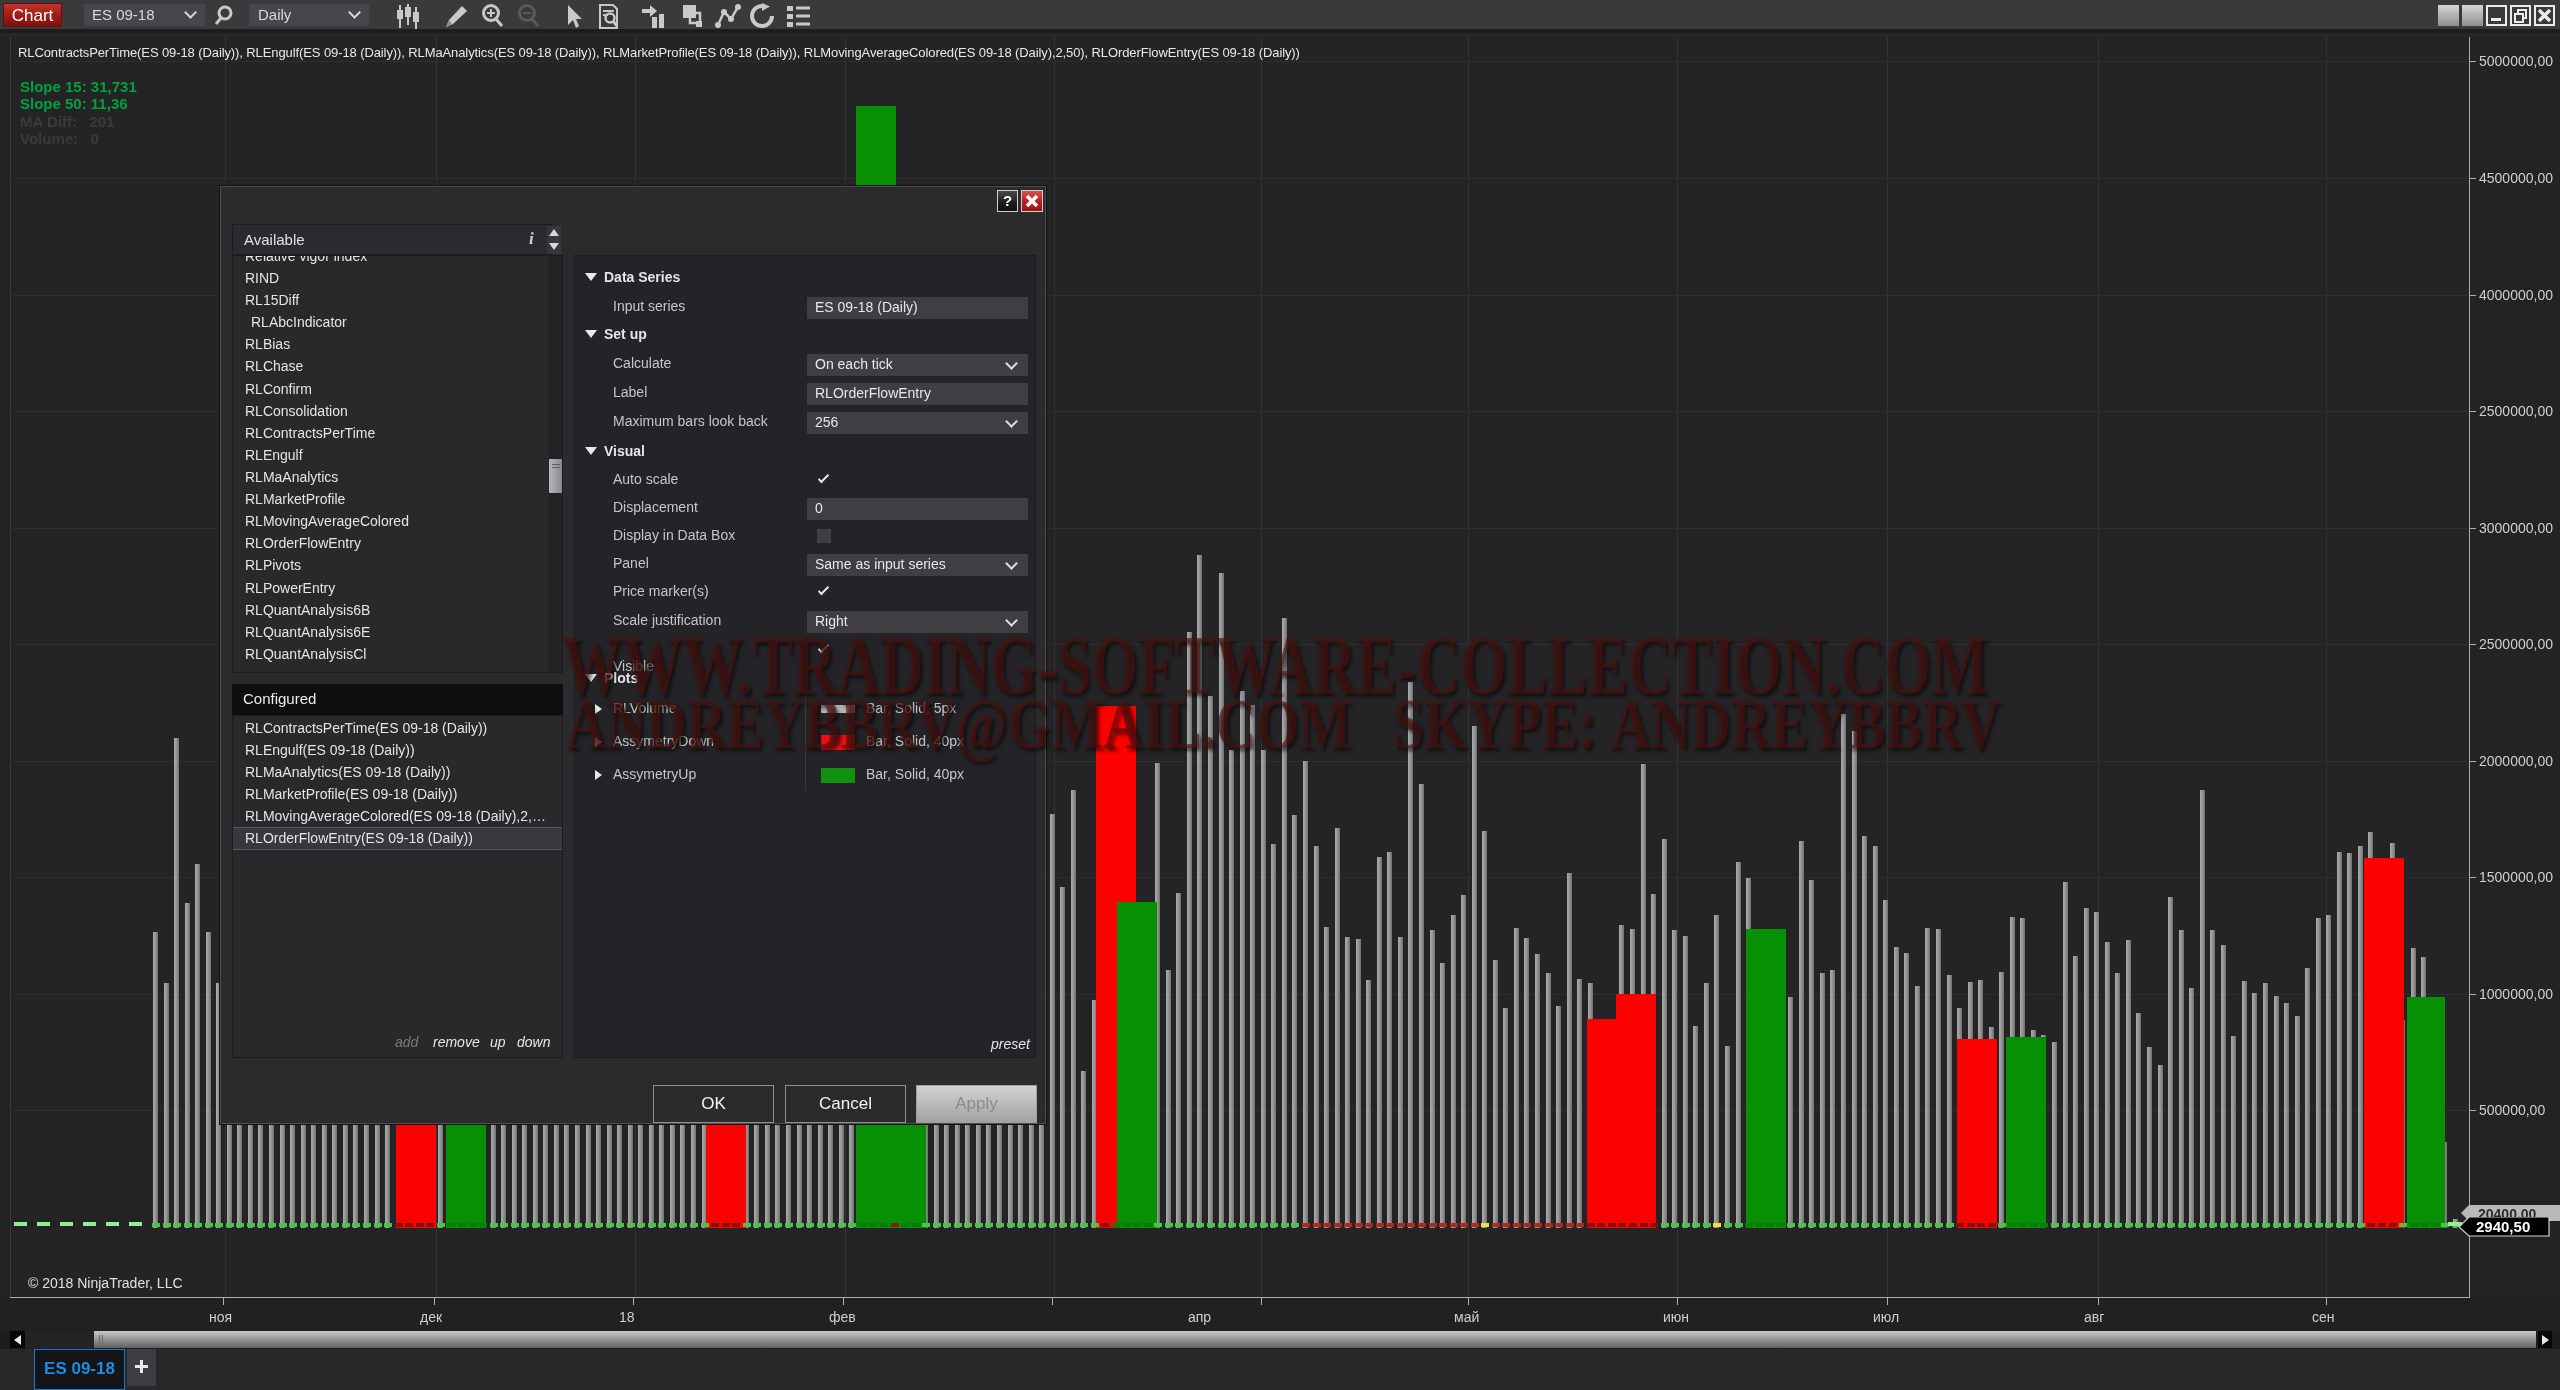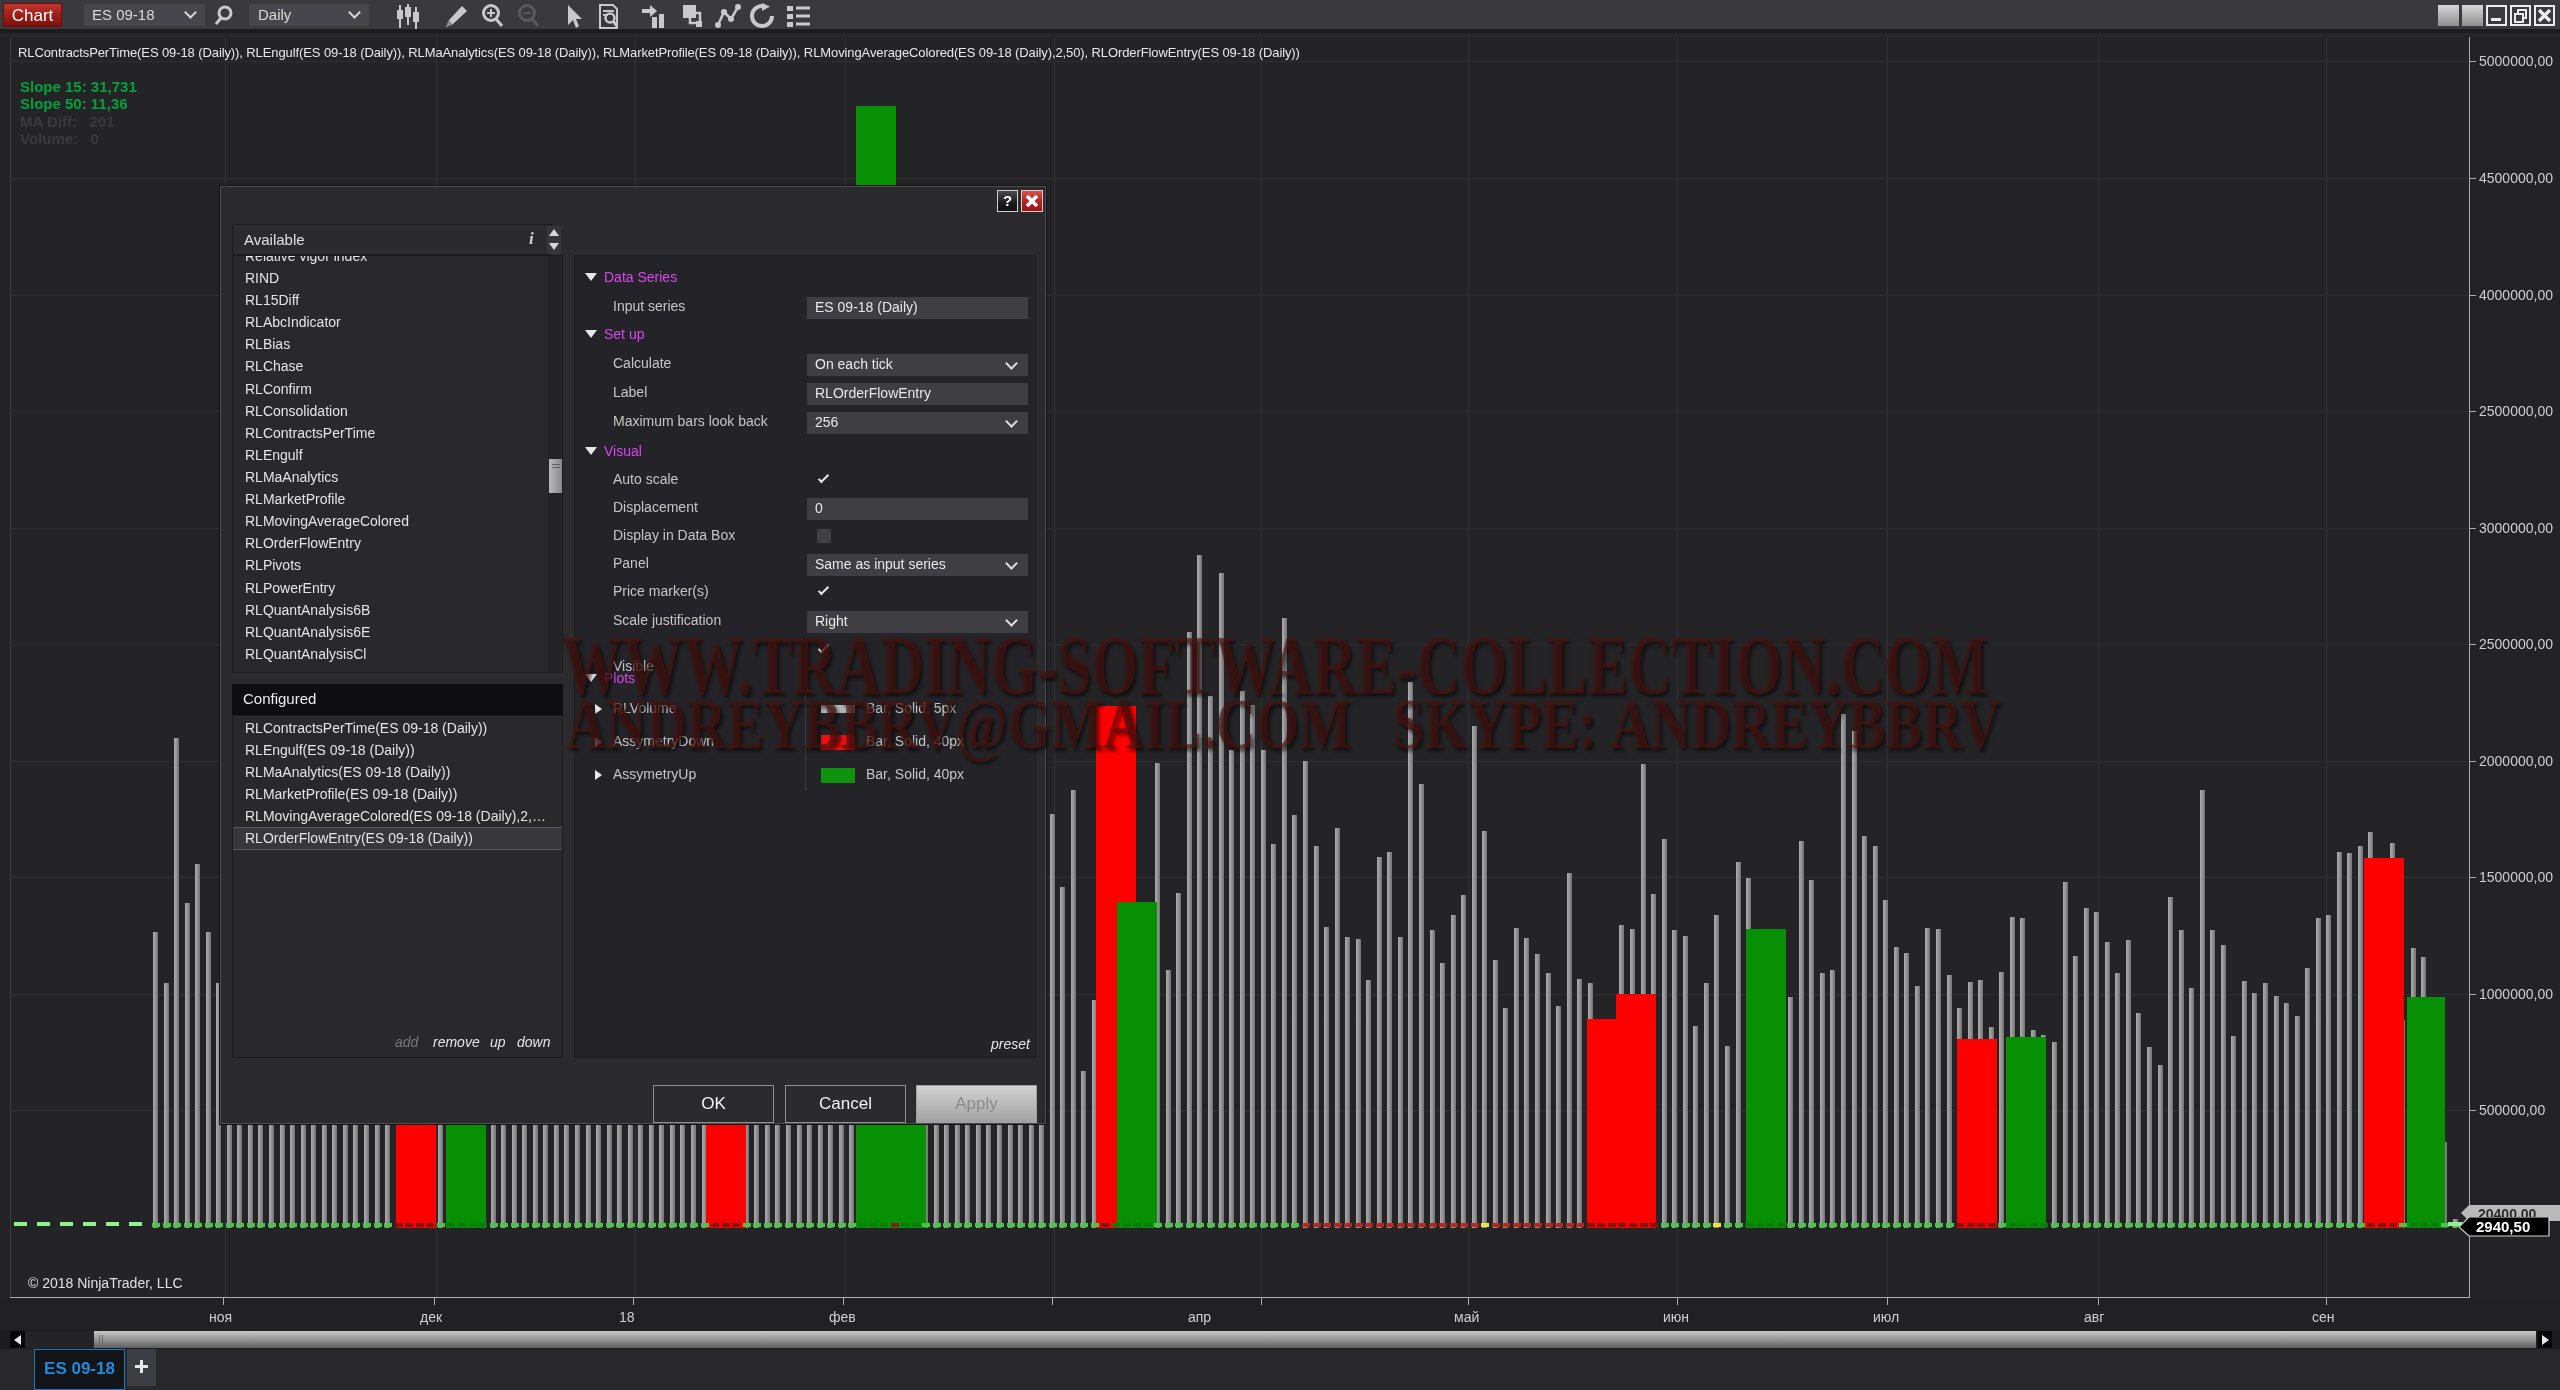--- a/index.html
+++ b/index.html
@@ -28,21 +28,21 @@
 .ptick{position:absolute;left:0;width:6px;height:1px;background:#aeaeae;}
 
 #dlg{position:absolute;left:220px;top:186px;width:826px;height:938px;background:#2b2b2e;
  border:1px solid #4e4e52;outline:1px solid #141416;}
 .panelhead{position:absolute;background:#2b2b2f;color:#e0e0e0;font-size:15px;border:1px solid #1c1c1e;}
 .listbox{position:absolute;background:#29292c;border:1px solid #1c1c1e;overflow:hidden;}
 .litem{position:absolute;left:12px;color:#e4e4e4;font-size:14px;white-space:nowrap;}
 .vbox{position:absolute;left:232px;width:221px;height:22px;background:#3e3e43;color:#e8e8e8;
  font-size:14px;line-height:21px;padding-left:8px;white-space:nowrap;}
 .plabel{position:absolute;left:38px;color:#c6c6c6;font-size:14px;white-space:nowrap;}
-.shead{position:absolute;left:29px;color:#d946ef;font-size:14px;font-weight:normal;white-space:nowrap;}
+.shead{position:absolute;left:29px;color:#e5e5e5;font-size:14px;font-weight:bold;white-space:nowrap;}
 .tri-d{position:absolute;width:0;height:0;border-left:6px solid transparent;border-right:6px solid transparent;border-top:8px solid #e8e8e8;}
 .tri-r{position:absolute;width:0;height:0;border-top:5px solid transparent;border-bottom:5px solid transparent;border-left:7px solid #e8e8e8;}
 .check{position:absolute;width:11px;height:5px;border-left:2px solid #e8e8e8;border-bottom:2px solid #e8e8e8;transform:rotate(-45deg);}
 .btn{position:absolute;width:121px;height:38px;background:#2b2b2e;border:1px solid #8f8f8f;
  color:#f2f2f2;font-size:17px;text-align:center;line-height:36px;}
 
 .wm{position:absolute;font-family:"Liberation Serif",serif;font-weight:bold;color:rgba(74,17,15,0.63);
  white-space:nowrap;z-index:60;text-shadow:3px 3px 4px rgba(0,0,0,0.55);}
 
 #batis{position:absolute;left:0;top:1298px;width:2560px;height:92px;background:#212124;}
@@ -710,21 +710,21 @@
         <span style="position:absolute;left:296px;top:4px;font-family:'Liberation Serif',serif;font-style:italic;font-weight:bold;font-size:17px;color:#d0d0d0;">i</span>
       </div>
 <div class="abs" style="left:326px;top:39px;width:14px;height:28px;background:#37373b;">
         <div style="position:absolute;left:2px;top:3px;width:0;height:0;border-left:5px solid transparent;border-right:5px solid transparent;border-bottom:7px solid #d8d8d8;"></div>
         <div style="position:absolute;left:2px;top:17px;width:0;height:0;border-left:5px solid transparent;border-right:5px solid transparent;border-top:7px solid #d8d8d8;"></div>
       </div>
 <div class="listbox" style="left:11px;top:68px;width:331px;height:418px;overflow:hidden;">
 <div class="litem" style="top:-8px;">Relative vigor index</div>
 <div class="litem" style="top:14px;">RIND</div>
 <div class="litem" style="top:36px;">RL15Diff</div>
-<div class="litem" style="top:58px;">RLAbcIndicator</div>
+<div class="litem" style="top:58px;margin-left:6px;">RLAbcIndicator</div>
 <div class="litem" style="top:80px;">RLBias</div>
 <div class="litem" style="top:102px;">RLChase</div>
 <div class="litem" style="top:125px;">RLConfirm</div>
 <div class="litem" style="top:147px;">RLConsolidation</div>
 <div class="litem" style="top:169px;">RLContractsPerTime</div>
 <div class="litem" style="top:191px;">RLEngulf</div>
 <div class="litem" style="top:213px;">RLMaAnalytics</div>
 <div class="litem" style="top:235px;">RLMarketProfile</div>
 <div class="litem" style="top:257px;">RLMovingAverageColored</div>
 <div class="litem" style="top:279px;">RLOrderFlowEntry</div>

